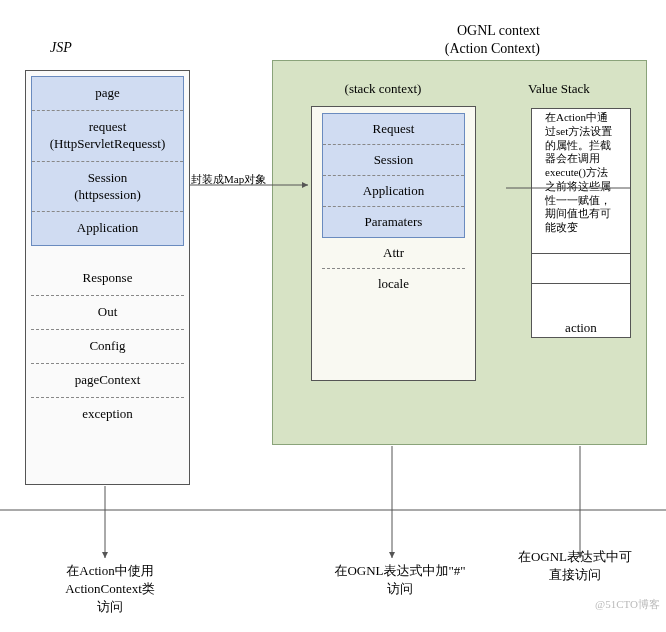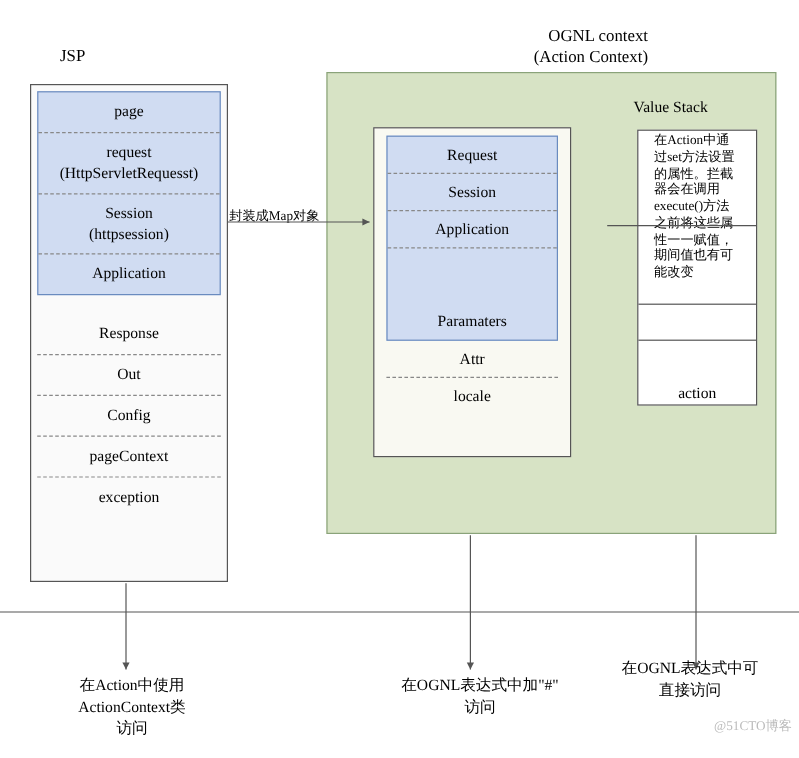--- a/index.html
+++ b/index.html
@@ -12,20 +12,21 @@
     width: 666px;
     height: 632px;
     position: relative;
   }
   .title { text-align: center; }
   .jsp-title {
     position: absolute;
     left: 50px;
     top: 40px;
     font-size: 14px;
+    font-style: italic;
   }
   .ognl-title {
     position: absolute;
     left: 370px;
     top: 22px;
     font-size: 14px;
     text-align: right;
     line-height: 1.3;
     width: 170px;
   }
@@ -84,21 +85,21 @@
   .stack-scope {
     border: 1px solid #6a8bbf;
     background: #d0dcf2;
     margin: 6px 10px 0 10px;
   }
   .stack-item {
     padding: 7px 2px;
     border-bottom: 1px dashed #888;
     font-size: 13px;
   }
-  .stack-scope .stack-item:last-child { border-bottom: none; margin-top: 46px; }
+  .stack-scope .stack-item:last-child { border-bottom: none; }
   .stack-rest { margin: 0 10px; }
   .stack-rest .stack-item:last-child { border-bottom: none; }
 
   .vs-title {
     position: absolute;
     left: 255px;
     top: 20px;
     width: 105px;
     text-align: left;
     font-size: 13px;
@@ -185,20 +186,21 @@
   <div class="jsp-rest">
     <div class="jsp-item">Response</div>
     <div class="jsp-item">Out</div>
     <div class="jsp-item">Config</div>
     <div class="jsp-item">pageContext</div>
     <div class="jsp-item">exception</div>
   </div>
 </div>
 
 <div class="ognl-box">
+  <div class="stack-title">(stack context)</div>
   <div class="stack-box">
     <div class="stack-scope">
       <div class="stack-item">Request</div>
       <div class="stack-item">Session</div>
       <div class="stack-item">Application</div>
       <div class="stack-item">Paramaters</div>
     </div>
     <div class="stack-rest">
       <div class="stack-item">Attr</div>
       <div class="stack-item">locale</div>

